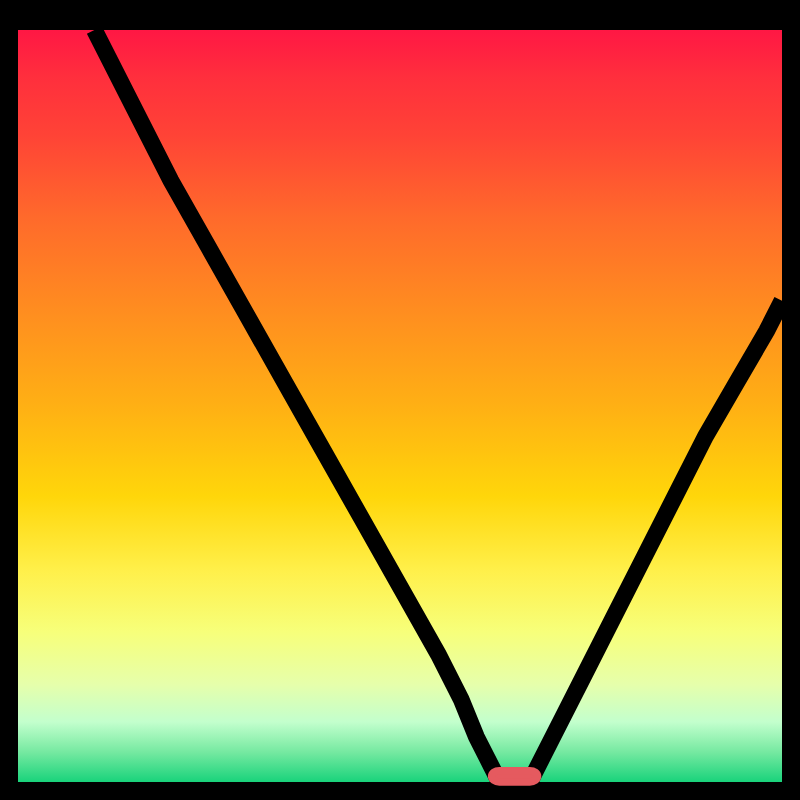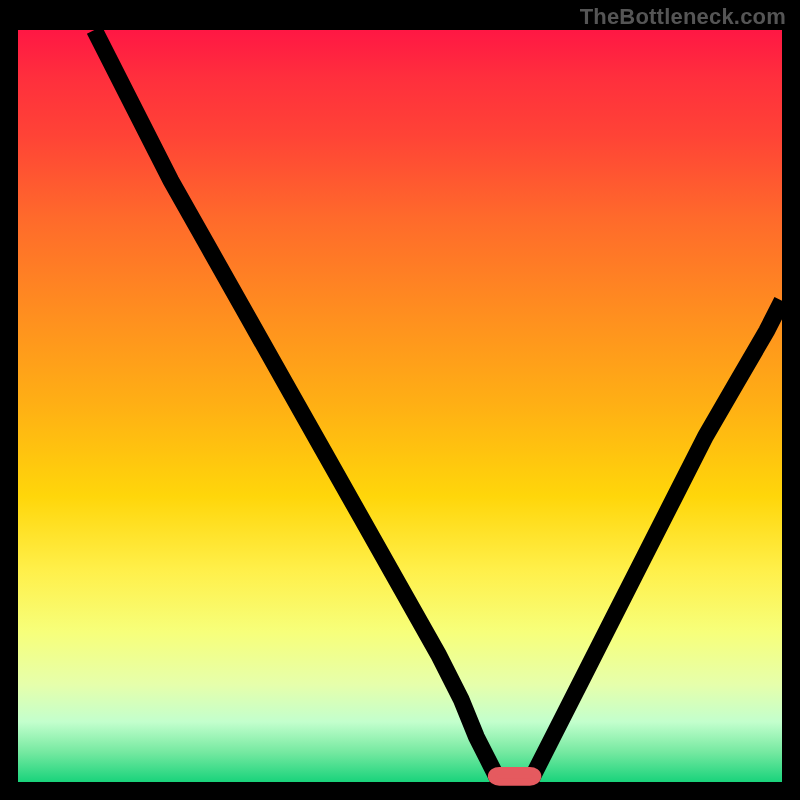--- a/index.html
+++ b/index.html
@@ -66,21 +66,20 @@
   .marker {
     fill: #e55a5f;
     stroke: #e55a5f;
   }
 </style>
 </head>
 <body>
 
 <div class="stage">
 
-  <div class="watermark">TheBottleneck.com</div>
 
   <div class="plot">
     <svg id="plot-svg" viewBox="0 0 100 100" preserveAspectRatio="none">
       <path id="curve-left" class="curve" d="M10.00 0.00 L15.00 10.00 L20.00 20.00 L25.00 29.00 L30.00 38.00 L35.00 47.00 L40.00 56.00 L45.00 65.00 L50.00 74.00 L55.00 83.00 L58.00 89.00 L60.00 94.00 L62.00 98.00 L63.00 100.00"></path>
       <path id="curve-right" class="curve" d="M67.00 100.00 L70.00 94.00 L74.00 86.00 L78.00 78.00 L82.00 70.00 L86.00 62.00 L90.00 54.00 L94.00 47.00 L98.00 40.00 L100.00 36.00"></path>
       <rect id="marker" class="marker" rx="1" ry="1" x="62.00" y="98.50" width="6.00" height="1.50" fill="#e55a5f" stroke="#e55a5f"></rect>
     </svg>
   </div>
 
 </div>

